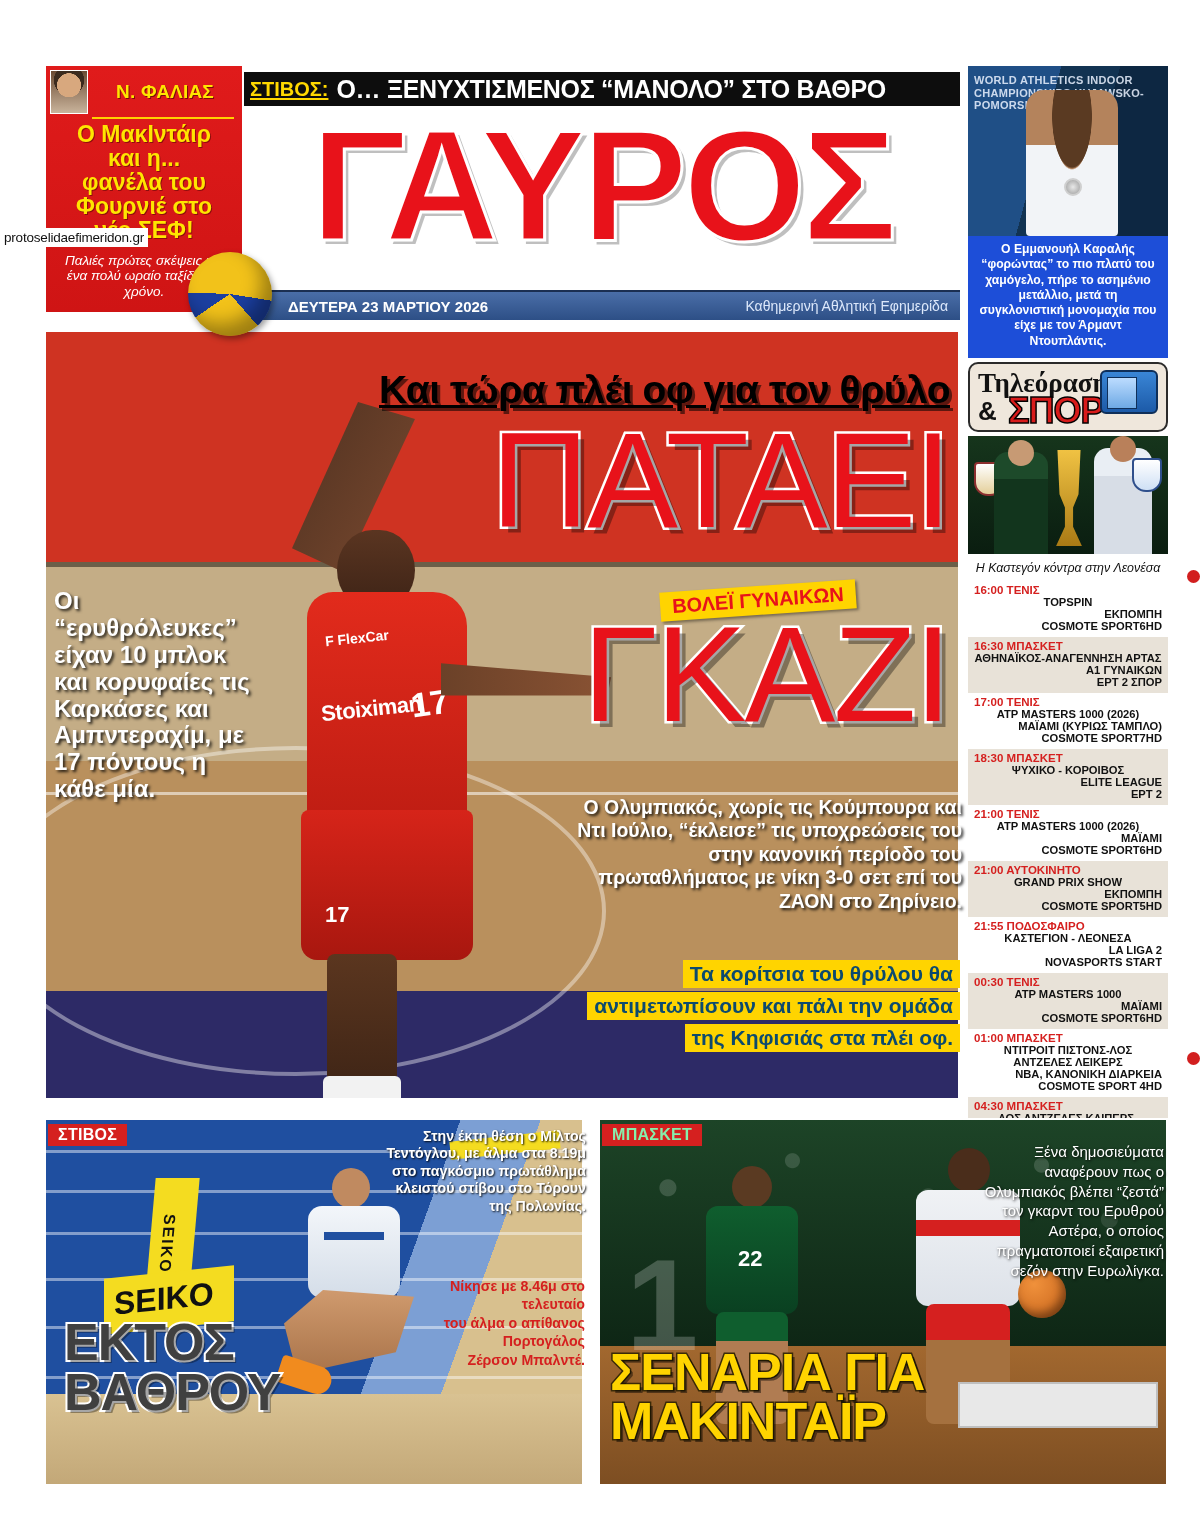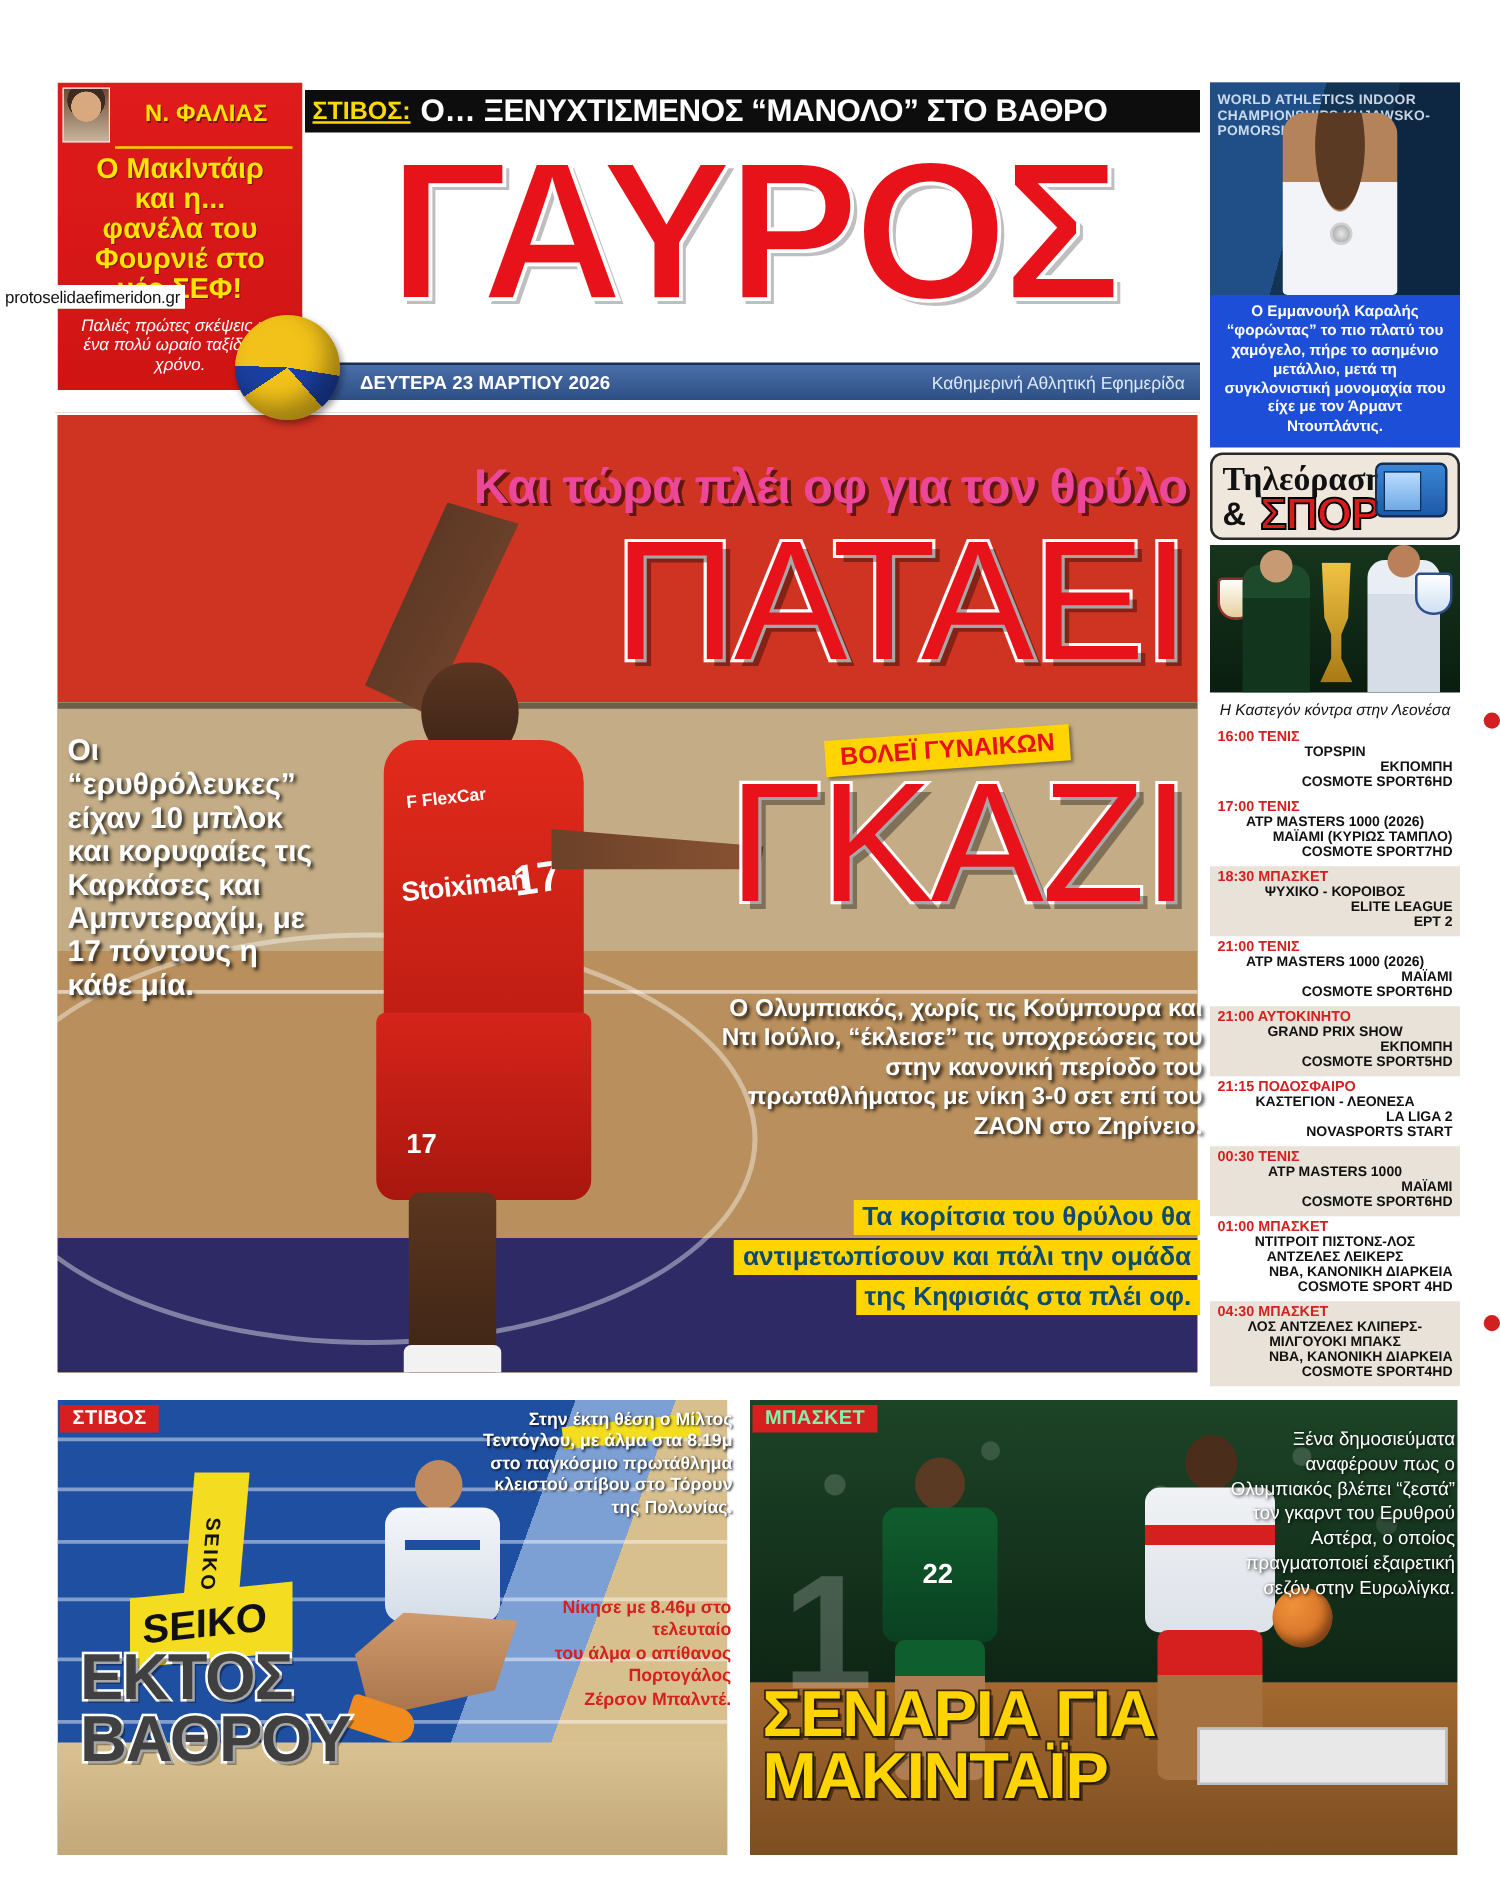--- a/index.html
+++ b/index.html
@@ -268,22 +268,22 @@
     background:linear-gradient(#5b361f,#3c2315); border-radius:8px;
   }
   #player .sock {
     position:absolute; left:92px; top:674px; width:78px; height:60px;
     background:#f2f2f2; border-radius:6px;
   }
 
   
   #kicker-main {
     left:300px; top:368px; width:650px;
-    color:#ec4899; font-weight:bold; font-size:39px; text-align:right;
-    letter-spacing:-.5px; text-shadow:3px 3px 0 rgba(0,0,0,.55); z-index:12;
+    color:#000000; font-weight:bold; font-size:39px; text-align:right;
+    letter-spacing:-.5px; text-shadow:3px 3px 0 rgba(0,0,0,.55); z-index:12;text-decoration:underline;
   }
   #hl1, #hl2 {
     z-index:12; color:#e8121a; font-weight:normal; text-align:right;
     -webkit-text-stroke:5px #ffffff; paint-order:stroke fill;
     text-shadow:6px 6px 0 rgba(0,0,0,.35);
     letter-spacing:-2px; line-height:.92;
   }
   #hl1 { left:350px; top:418px; width:600px; font-size:136px; }
   #hl2 { left:350px; top:612px; width:600px; font-size:136px; }
   #badge-volley {
@@ -501,20 +501,26 @@
       <span class="badge-r"></span>
     </div>
     <div id="tv-subcap">Η Καστεγόν κόντρα στην Λεονέσα</div>
 
     <div class="tv-row">
       <span class="time">16:00 ΤΕΝΙΣ</span>
       <span class="ttl">TOPSPIN</span>
       <span class="sub">ΕΚΠΟΜΠΗ</span>
       <span class="chan">COSMOTE SPORT6HD</span>
     </div>
+    <div class="tv-row alt">
+      <span class="time">16:30 ΜΠΑΣΚΕΤ</span>
+      <span class="ttl">ΑΘΗΝΑΪΚΟΣ-ΑΝΑΓΕΝΝΗΣΗ ΑΡΤΑΣ</span>
+      <span class="sub">Α1 ΓΥΝΑΙΚΩΝ</span>
+      <span class="chan">ΕΡΤ 2 ΣΠΟΡ</span>
+    </div>
     <div class="tv-row">
       <span class="time">17:00 ΤΕΝΙΣ</span>
       <span class="ttl">ATP MASTERS 1000 (2026)</span>
       <span class="sub">ΜΑΪΑΜΙ (ΚΥΡΙΩΣ ΤΑΜΠΛΟ)</span>
       <span class="chan">COSMOTE SPORT7HD</span>
     </div>
     <div class="tv-row alt">
       <span class="time">18:30 ΜΠΑΣΚΕΤ</span>
       <span class="ttl">ΨΥΧΙΚΟ - ΚΟΡΟΙΒΟΣ</span>
       <span class="sub">ELITE LEAGUE</span>
@@ -526,21 +532,21 @@
       <span class="sub">ΜΑΪΑΜΙ</span>
       <span class="chan">COSMOTE SPORT6HD</span>
     </div>
     <div class="tv-row alt">
       <span class="time">21:00 ΑΥΤΟΚΙΝΗΤΟ</span>
       <span class="ttl">GRAND PRIX SHOW</span>
       <span class="sub">ΕΚΠΟΜΠΗ</span>
       <span class="chan">COSMOTE SPORT5HD</span>
     </div>
     <div class="tv-row">
-      <span class="time">21:15 ΠΟΔΟΣΦΑΙΡΟ</span>
+      <span class="time">21:55 ΠΟΔΟΣΦΑΙΡΟ</span>
       <span class="ttl">ΚΑΣΤΕΓΙΟΝ - ΛΕΟΝΕΣΑ</span>
       <span class="sub">LA LIGA 2</span>
       <span class="chan">NOVASPORTS START</span>
     </div>
     <div class="tv-row alt">
       <span class="time">00:30 ΤΕΝΙΣ</span>
       <span class="ttl">ATP MASTERS 1000</span>
       <span class="sub">ΜΑΪΑΜΙ</span>
       <span class="chan">COSMOTE SPORT6HD</span>
     </div>

